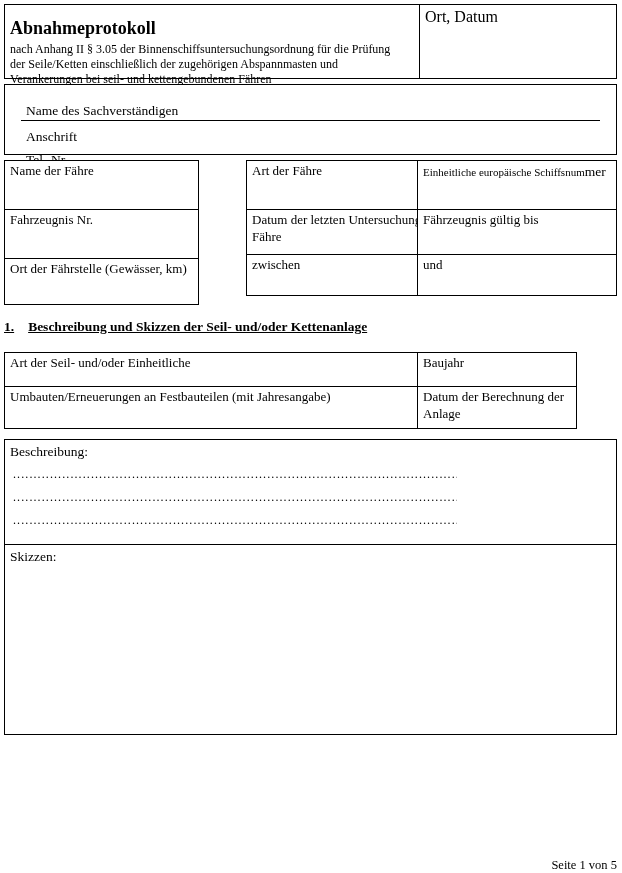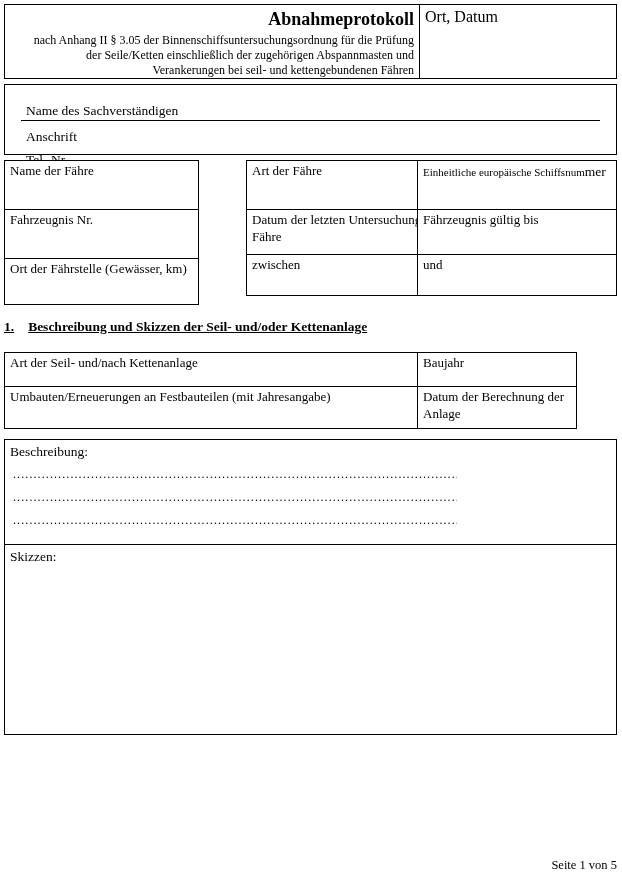--- a/index.html
+++ b/index.html
@@ -15,21 +15,21 @@
   .cell {
     position: absolute;
     box-sizing: border-box;
     border: 1px solid #000000;
     padding: 2px 5px;
     font-size: 13px;
     line-height: 1.3;
     background: #ffffff;
   }
   
-  .header-left  { left: 4px;  top: 4px; width: 416px; height: 75px; text-align: right; padding-top: 4px; }
+  .header-left  { left: 4px;  top: 4px; width: 416px; height: 75px; text-align: left; padding-top: 13px; }
   .header-right { left: 419px; top: 4px; width: 198px; height: 75px; font-size: 16px; }
   .doc-title    { font-weight: bold; font-size: 18px; line-height: 20px; }
   .doc-subtitle { font-size: 12px; line-height: 15px; margin-top: 4px; }
   .doc-subtitle div { white-space: nowrap; }
   
   .expert-box { left: 4px; top: 84px; width: 613px; height: 71px; padding: 16px; }
   .expert-name-row { box-sizing: border-box; height: 20px; border-bottom: 1px solid #000; padding: 1px 5px; font-size: 13.5px; }
   .expert-contact-row { padding: 4px 5px; font-size: 13.5px; line-height: 23px; }
   
   .fr1 { top: 160px; height: 50px; }
@@ -124,21 +124,21 @@
   </div>
   <div class="cell fr3 fc3">
     <span>und</span>
   </div>
 
   <div class="section-heading">
     <span class="num">1.</span><span class="ttl">Beschreibung und Skizzen der Seil- und/oder Kettenanlage</span>
   </div>
 
   <div class="cell ar1 ac1">
-    <span>Art der Seil- und/nach Kettenanlage</span>
+    <span>Art der Seil- und/oder Einheitliche</span>
   </div>
   <div class="cell ar1 ac2">
     <span>Baujahr</span>
   </div>
   <div class="cell ar2 ac1">
     <span>Umbauten/Erneuerungen an Festbauteilen (mit Jahresangabe)</span>
   </div>
   <div class="cell ar2 ac2">
     <span>Datum der Berechnung der Anlage</span>
   </div>

